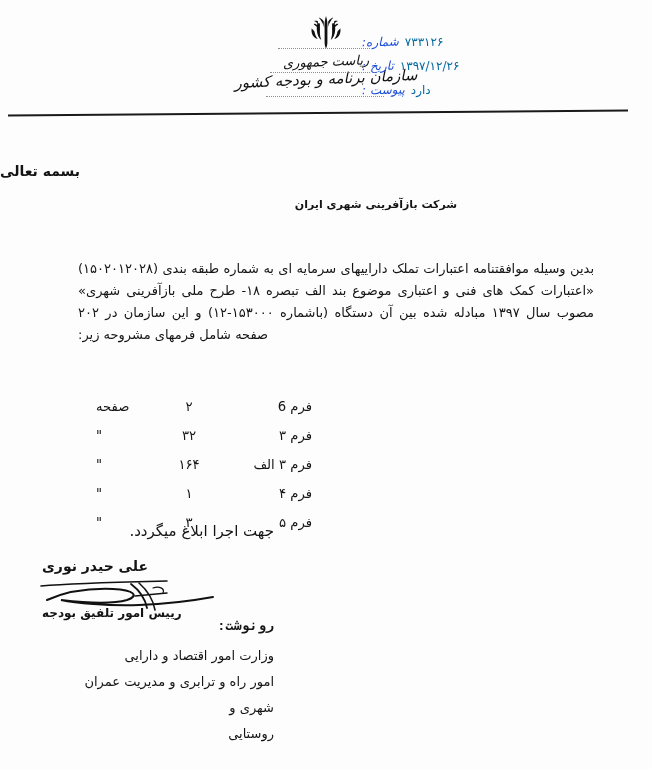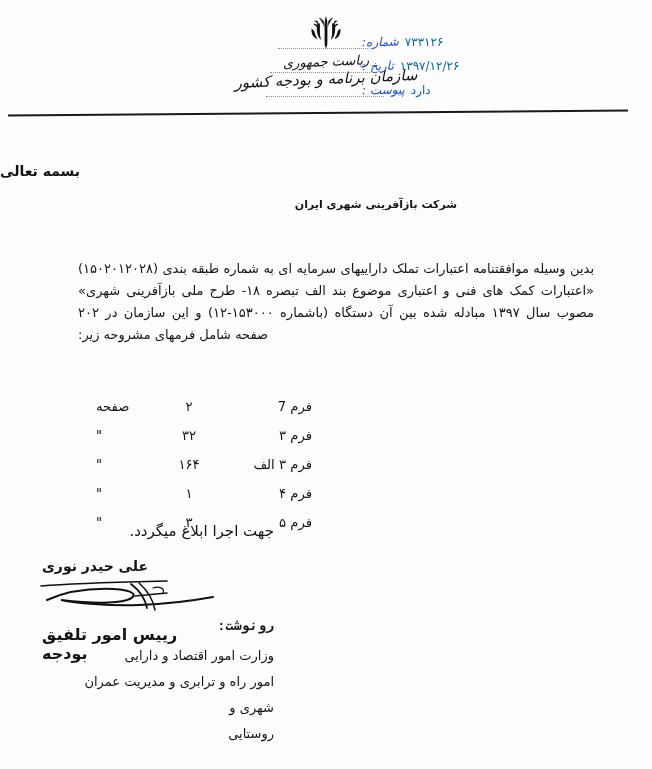--- a/index.html
+++ b/index.html
@@ -166,23 +166,23 @@
     right: 425px;
     width: 185px;
     text-align: left;
   }
   .sig-name {
     font-size: 14px;
     font-weight: bold;
     letter-spacing: 0.3px;
   }
   .sig-title {
-    font-size: 16px;
-    font-weight: bold;
-    margin-top: 51px;
+    font-size: 12px;
+    font-weight: bold;
+    margin-top: 32px;
   }
   .sig-mark {
     position: absolute;
     top: 12px;
     right: -8px;
     width: 200px;
     height: 48px;
     pointer-events: none;
   }
 
@@ -259,21 +259,21 @@
   </div>
 
   <div class="basmala">بسمه تعالی</div>
 
   <div class="addressee">شرکت بازآفرینی شهری ایران</div>
 
   <div class="para">بدین وسیله موافقتنامه اعتبارات تملک داراییهای سرمایه ای به شماره طبقه بندی (۱۵۰۲۰۱۲۰۲۸) «اعتبارات کمک های فنی و اعتباری موضوع بند الف تبصره ۱۸- طرح ملی بازآفرینی شهری» مصوب سال ۱۳۹۷ مبادله شده بین آن دستگاه (باشماره ۱۵۳۰۰۰-۱۲) و این سازمان در ۲۰۲ صفحه شامل فرمهای مشروحه زیر:</div>
 
   <div class="forms">
     <div class="form-row">
-      <span class="f-name">فرم 7</span>
+      <span class="f-name">فرم 6</span>
       <span class="f-count">۲</span>
       <span class="f-unit">صفحه</span>
     </div>
     <div class="form-row">
       <span class="f-name">فرم ۳</span>
       <span class="f-count">۳۲</span>
       <span class="f-unit">"</span>
     </div>
     <div class="form-row">
       <span class="f-name">فرم ۳ الف</span>

